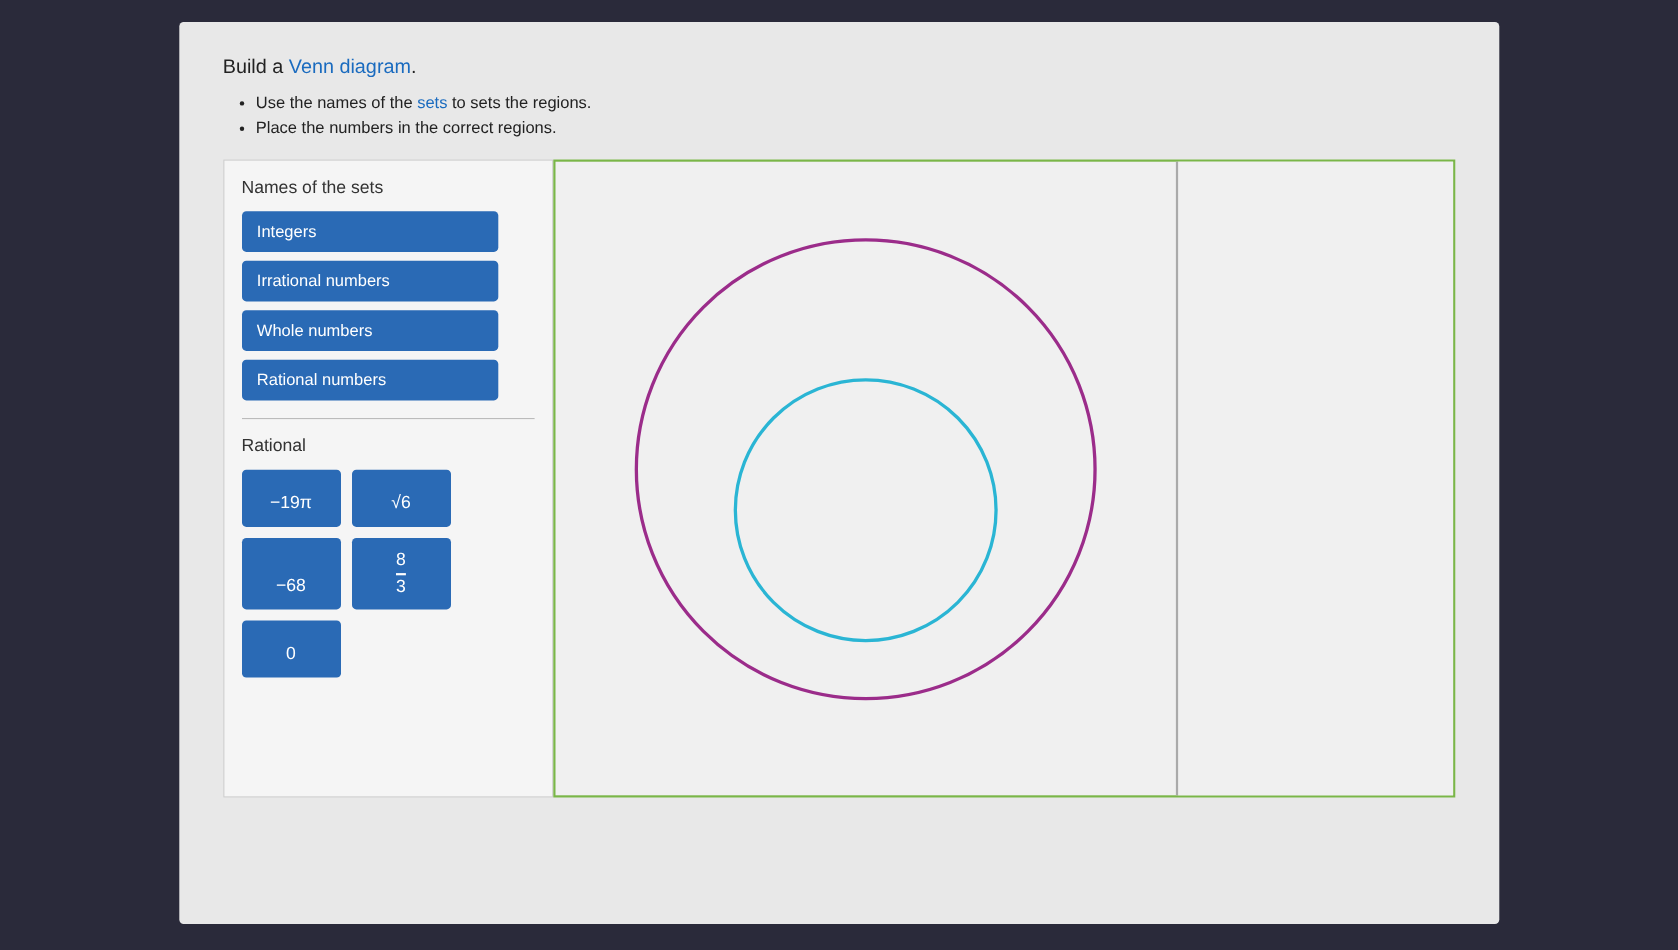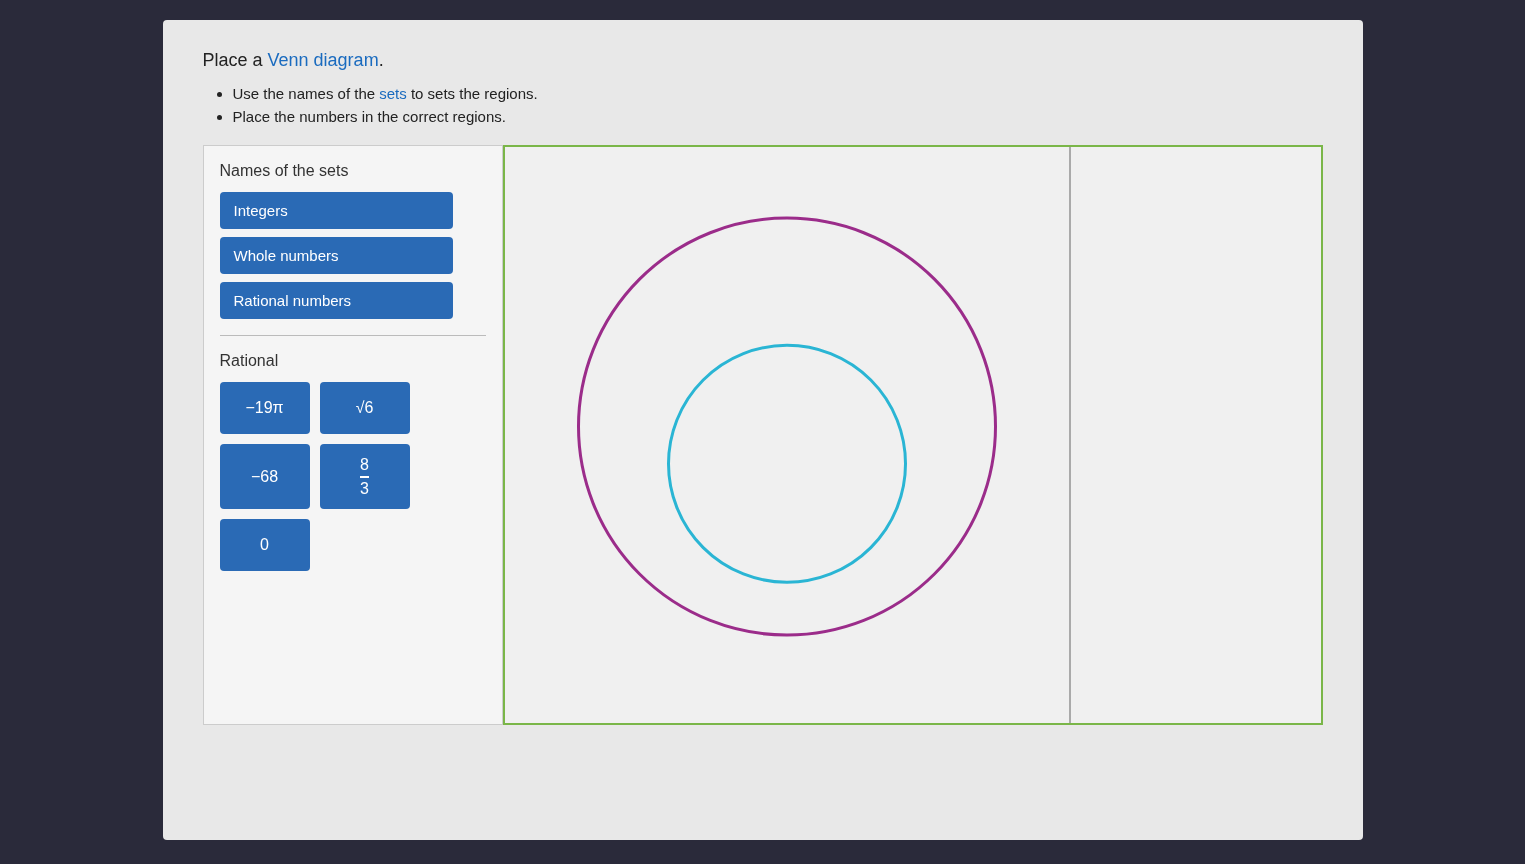--- a/index.html
+++ b/index.html
@@ -103,21 +103,21 @@
       padding: 12px 8px;
       background: #2a6ab5;
       color: white;
       border: none;
       border-radius: 4px;
       font-size: 16px;
       cursor: grab;
       text-align: center;
       min-height: 52px;
       display: flex;
-      align-items: center;
+      align-items: flex-end;
       justify-content: center;
     }
 
     .fraction {
       display: flex;
       flex-direction: column;
       align-items: center;
       line-height: 1.1;
     }
 
@@ -177,37 +177,38 @@
       left: 50%;
       transform: translate(-50%, -38%);
     }
   </style>
 </head>
 <body>
 
 <div class="page-container">
 
   <div class="instruction-title">
-    <span>Place a </span><a>Venn diagram</a><span>.</span>
+    <span>Build a </span><a>Venn diagram</a><span>.</span>
   </div>
 
   <ul class="bullet-list">
     <li>
       <span>Use the names of the </span><a>sets</a><span> to sets the regions.</span>
     </li>
     <li>Place the numbers in the correct regions.</li>
   </ul>
 
   <div class="main-content">
 
     <div class="left-panel">
 
       <div class="panel-section-title">Names of the sets</div>
 
       <button class="set-button">Integers</button>
+      <button class="set-button">Irrational numbers</button>
       <button class="set-button">Whole numbers</button>
       <button class="set-button">Rational numbers</button>
 
       <hr class="divider">
 
       <div class="panel-section-title">Rational</div>
 
       <div class="numbers-grid">
 
         <button class="number-button">

